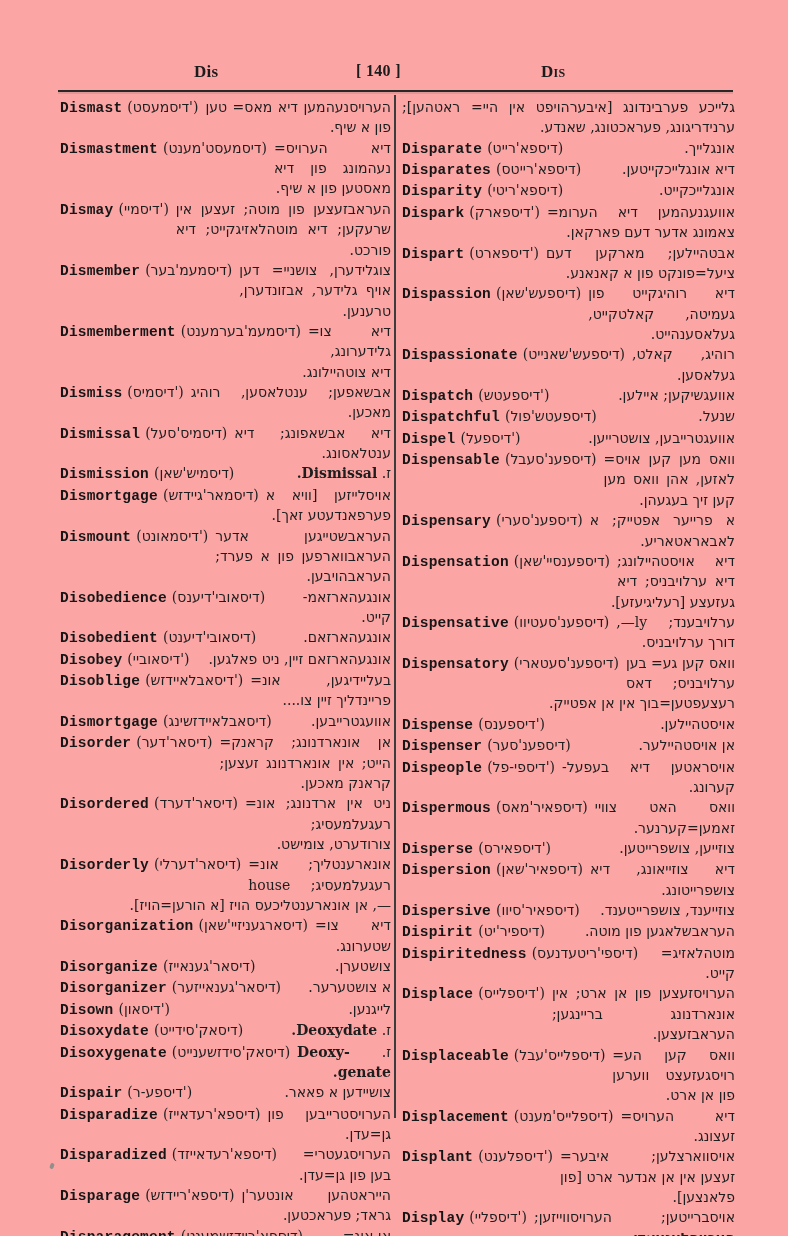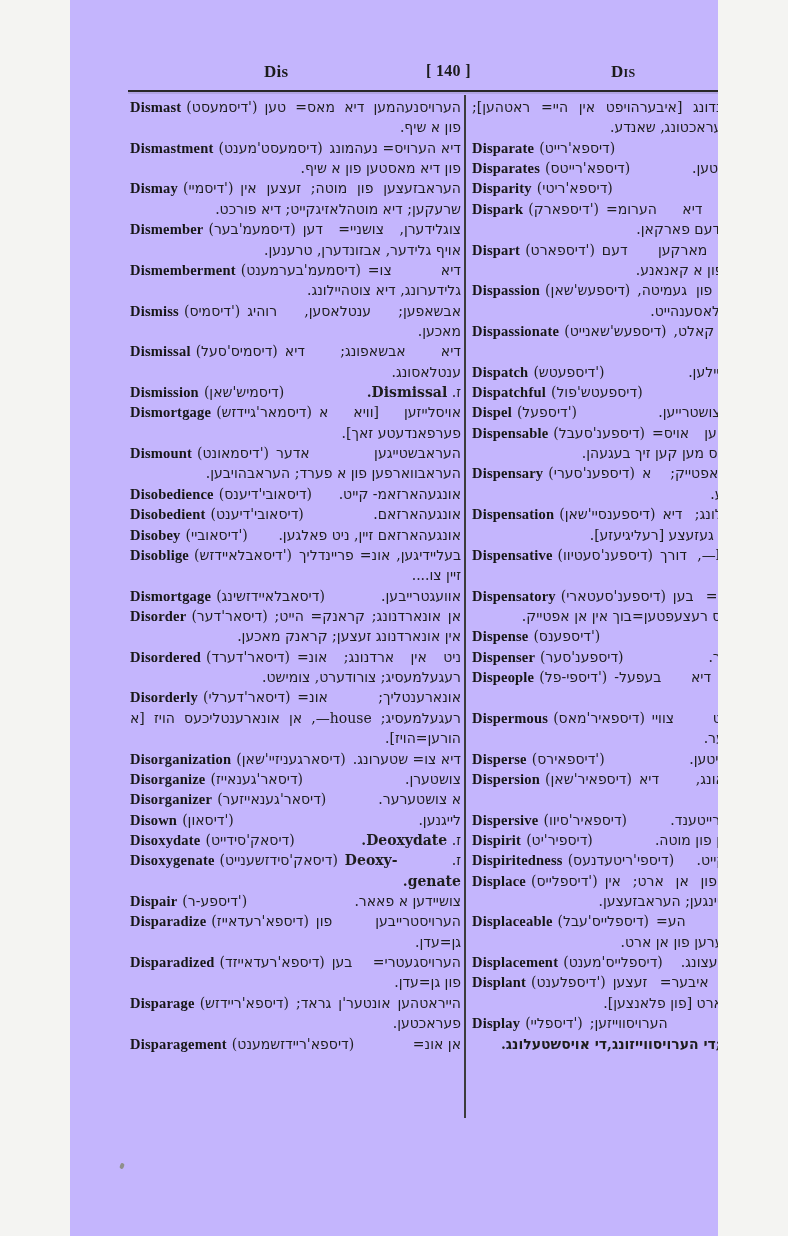--- a/index.html
+++ b/index.html
@@ -1,31 +1,31 @@
 <!DOCTYPE html>
 <html lang="yi"><head>
 <meta charset="utf-8">
 <style>
   html,body{margin:0;padding:0;background:#f4f4f2;}
-  .page{position:relative;width:640px;height:1236px;margin:0 auto;background:#c4b5fd;overflow:hidden;color:#222;padding-left:8px;}
+  .page{position:relative;width:788px;height:1236px;margin:0 auto;background:#fca5a5;overflow:hidden;color:#222;}
   .header-word{position:absolute;top:62px;font-family:"Liberation Serif","DejaVu Serif",serif;
                font-weight:700;font-size:17px;color:#1c1c1c;letter-spacing:.3px;}
   .hw-left{left:194px;}
   .hw-center{left:356px;font-size:16px;text-align:center;}
   .hw-right{left:541px;font-variant:small-caps;}
   .rule{position:absolute;left:58px;top:90px;width:675px;height:2px;background:#282828;
         box-shadow:0 2px 0 rgba(40,40,40,.12);}
   .divider{position:absolute;left:394px;top:95px;width:2px;height:1023px;background:#3c3c3c;}
   .col{position:absolute;top:97px;font-family:"DejaVu Serif","DejaVu Sans",serif;
        font-size:14px;line-height:20.36px;color:#1e1e1e;}
   .col-left{left:60px;width:331px;}
   .col-right{left:402px;width:333px;}
   .entry{direction:rtl;text-align:justify;overflow:hidden;margin:0;padding:0;}
   .hw{float:left;direction:ltr;unicode-bidi:isolate;margin-right:7px;white-space:nowrap;}
-  .hw-en{font-family:Liberation Serif, serif;font-weight:700;font-size:14.5px;
+  .hw-en{font-family:Liberation Mono, monospace;font-weight:700;font-size:14.5px;
          letter-spacing:.2px;color:#161616;}
   .pron{margin-left:5px;}
   .seg-bold{font-weight:700;}
   .speck{position:absolute;left:50px;top:1163px;width:4px;height:6px;border-radius:2px;
          background:#8f8f8c;transform:rotate(20deg);}
 </style>
 </head>
 <body>
 
 <div class="page">

